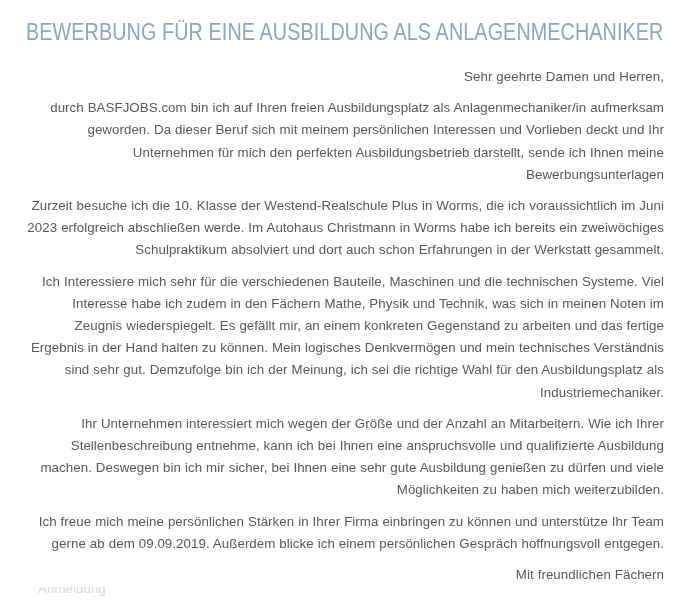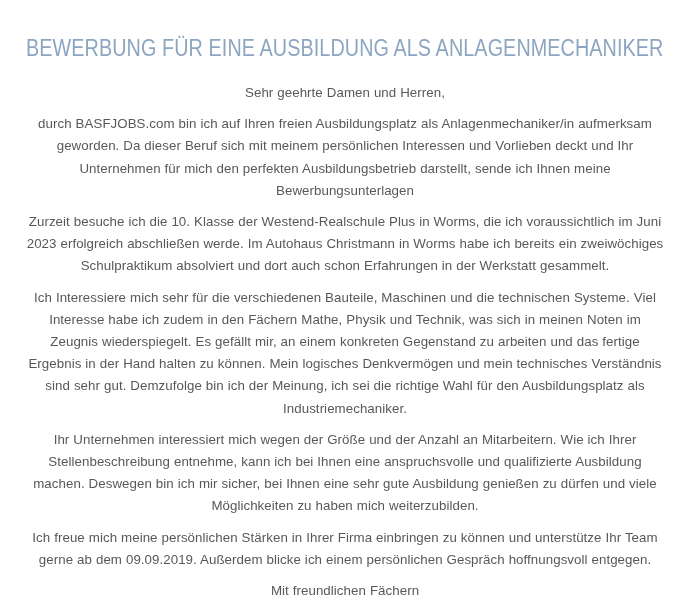--- a/index.html
+++ b/index.html
@@ -14,21 +14,21 @@
     overflow: hidden;
     font-family: "Liberation Sans", "DejaVu Sans", sans-serif;
     -webkit-font-smoothing: antialiased;
   }
 
   .page {
     position: relative;
     width: 690px;
     height: 602px;
     box-sizing: border-box;
-    padding: 16px 26px;
+    padding: 0 26px;
     background: #ffffff;
   }
 
   
   .doc-title {
     margin: 0;
     padding-top: 17px;
     font-size: 23px;
     line-height: 30px;
     font-weight: 400;
@@ -44,21 +44,21 @@
   
   .body-copy {
     margin-top: 19px;
   }
 
   .para {
     margin: 0 0 9px 0;
     font-size: 13.3px;
     line-height: 22.2px;
     color: #58585a;
-    text-align: center;
+    text-align: right;
     max-width: 642px;
     letter-spacing: 0.06px;
     word-spacing: 0.2px;
   }
 
   .para:last-child {
     margin-bottom: 0;
   }
 
   .para.closing {

